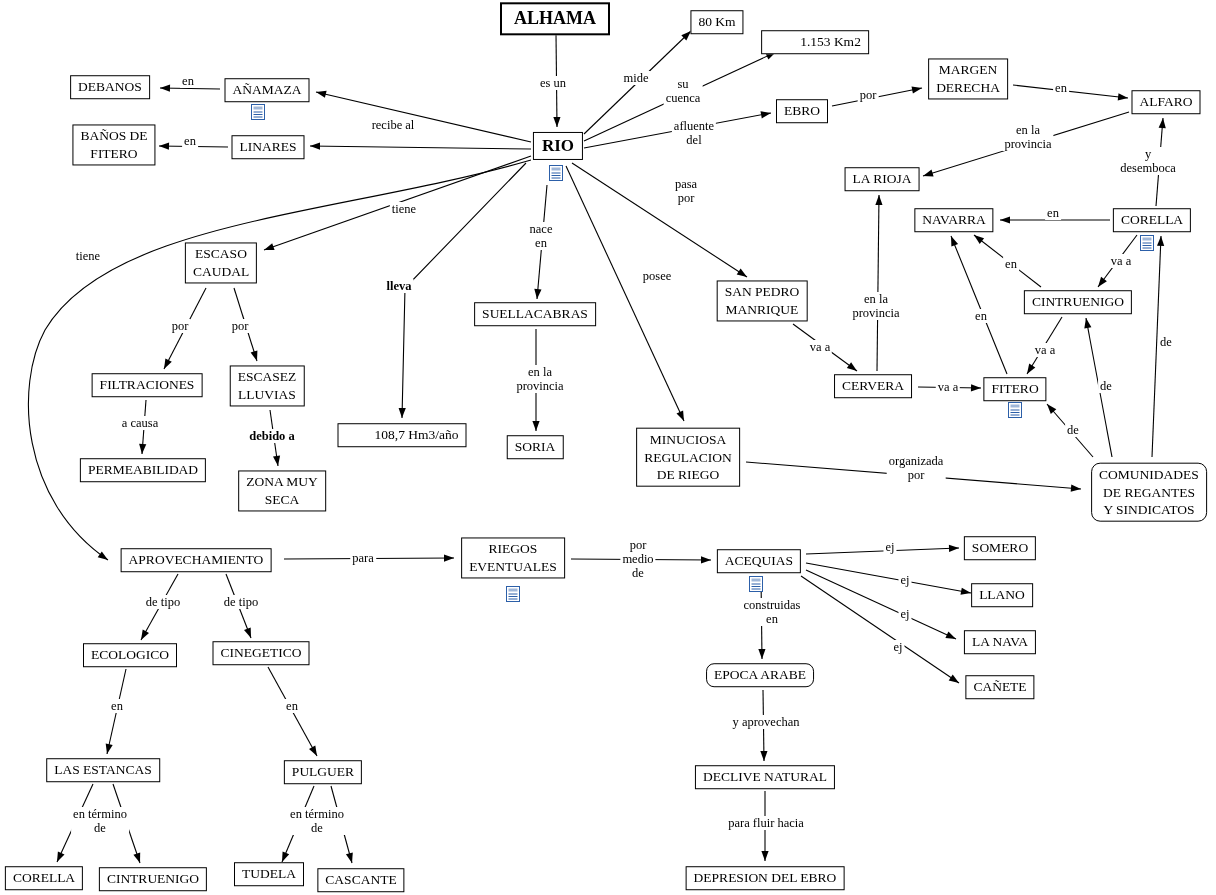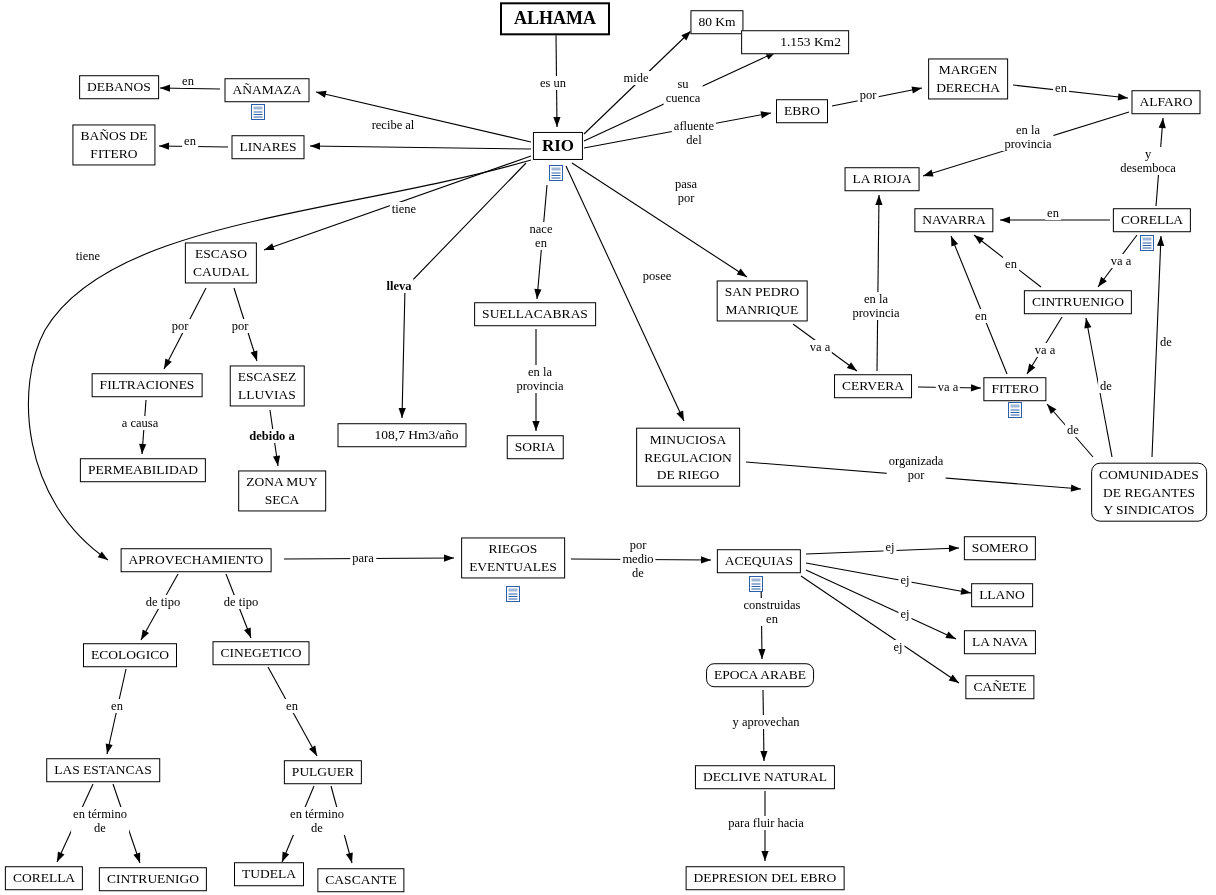--- a/index.html
+++ b/index.html
@@ -220,22 +220,22 @@
     <div class="link-label" style="left: 163px; top: 602px;">de tipo</div>
     <div class="link-label" style="left: 241px; top: 602px;">de tipo</div>
     <div class="link-label" style="left: 117px; top: 706px;">en</div>
     <div class="link-label" style="left: 292px; top: 706px;">en</div>
     <div class="link-label" style="left: 100px; top: 821px;">en término
 de</div>
     <div class="link-label" style="left: 317px; top: 821px;">en término
 de</div>
     <div class="node title" style="left: 555px; top: 19px;">ALHAMA</div>
     <div class="node" style="left: 717px; top: 22px;">80 Km</div>
-    <div class="node" style="left: 795px; top: 42px; padding-left: 38px;">1.153 Km2</div>
-    <div class="node" style="left: 119px; top: 87px;">DEBANOS</div>
+    <div class="node" style="left: 815px; top: 42px; padding-left: 38px;">1.153 Km2</div>
+    <div class="node" style="left: 110px; top: 87px;">DEBANOS</div>
     <div class="node" style="left: 267px; top: 90px;">AÑAMAZA</div>
     <div class="node" style="left: 114px; top: 145px;">BAÑOS DE
 FITERO</div>
     <div class="node" style="left: 268px; top: 147px;">LINARES</div>
     <div class="node rio" style="left: 558px; top: 146px;">RIO</div>
     <div class="node" style="left: 802px; top: 111px;">EBRO</div>
     <div class="node" style="left: 968px; top: 79px;">MARGEN
 DERECHA</div>
     <div class="node" style="left: 1166px; top: 102px;">ALFARO</div>
     <div class="node" style="left: 882px; top: 179px;">LA RIOJA</div>

